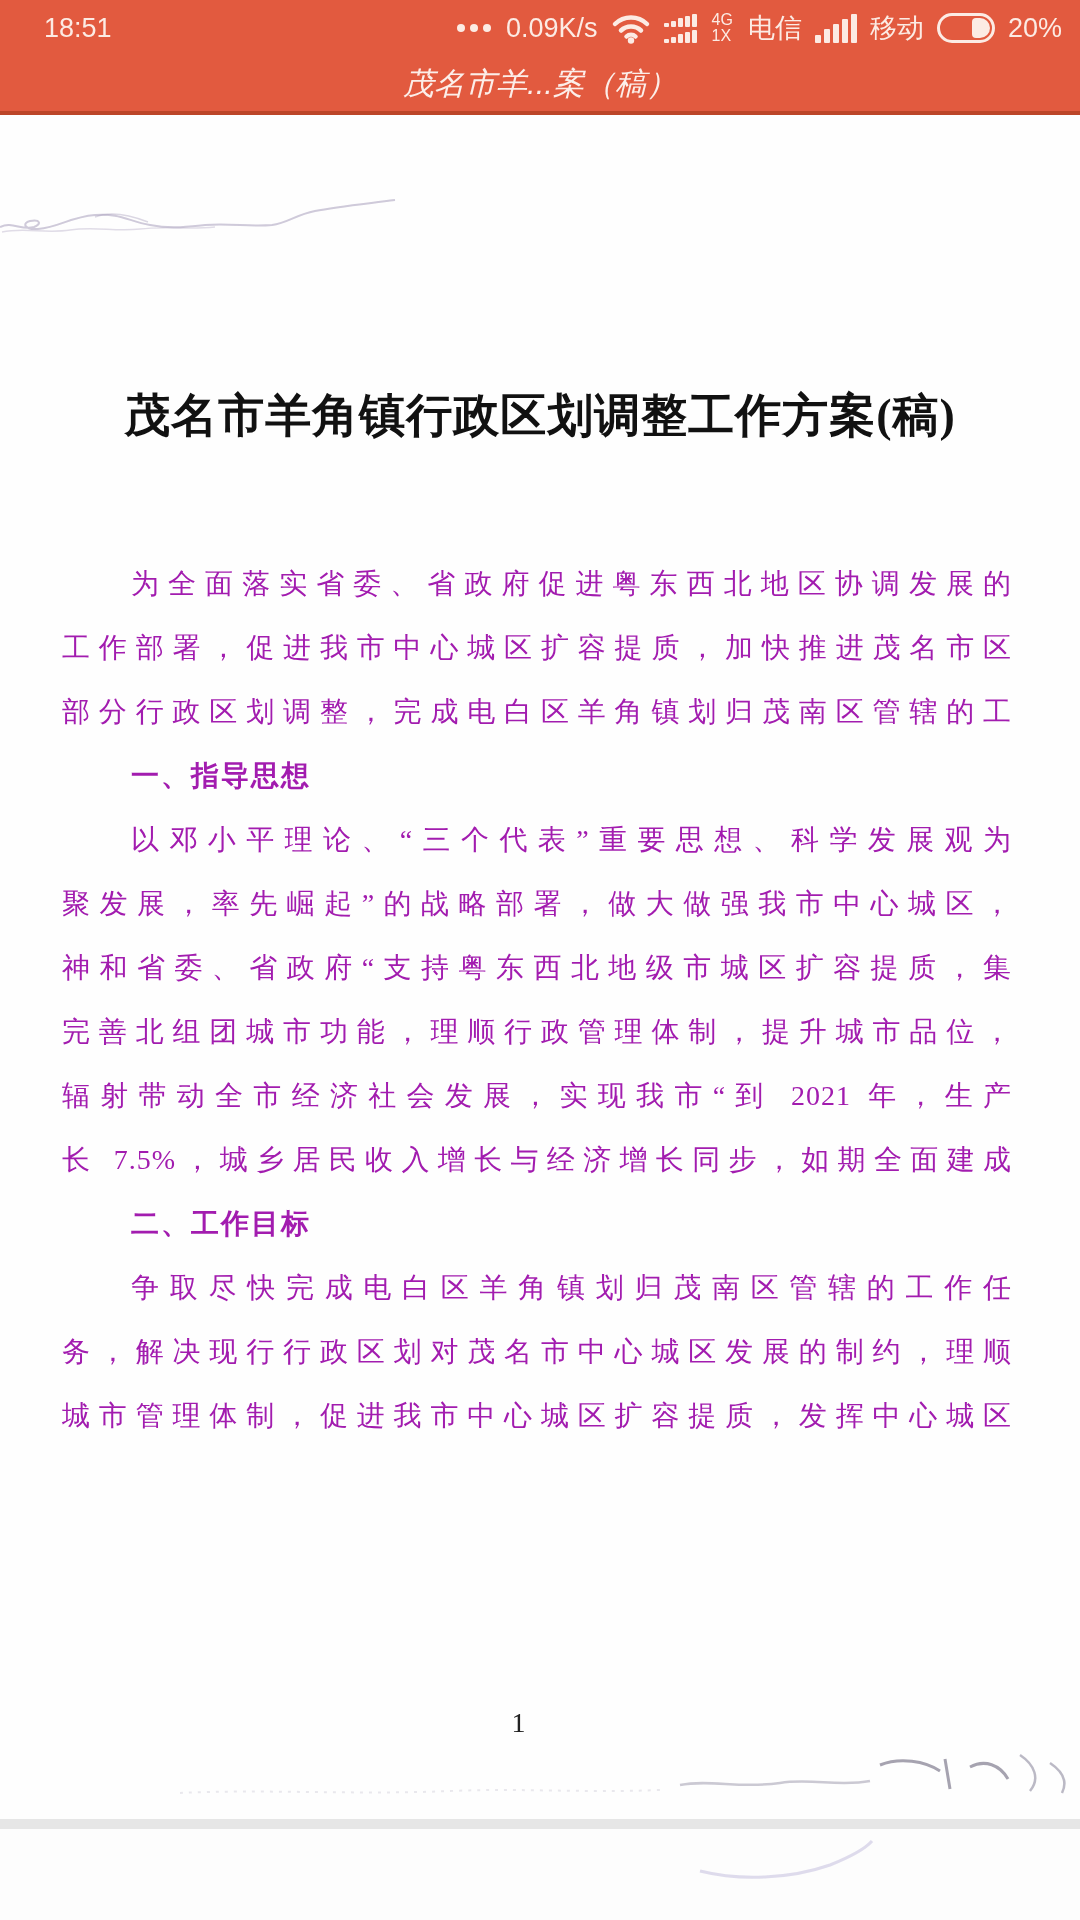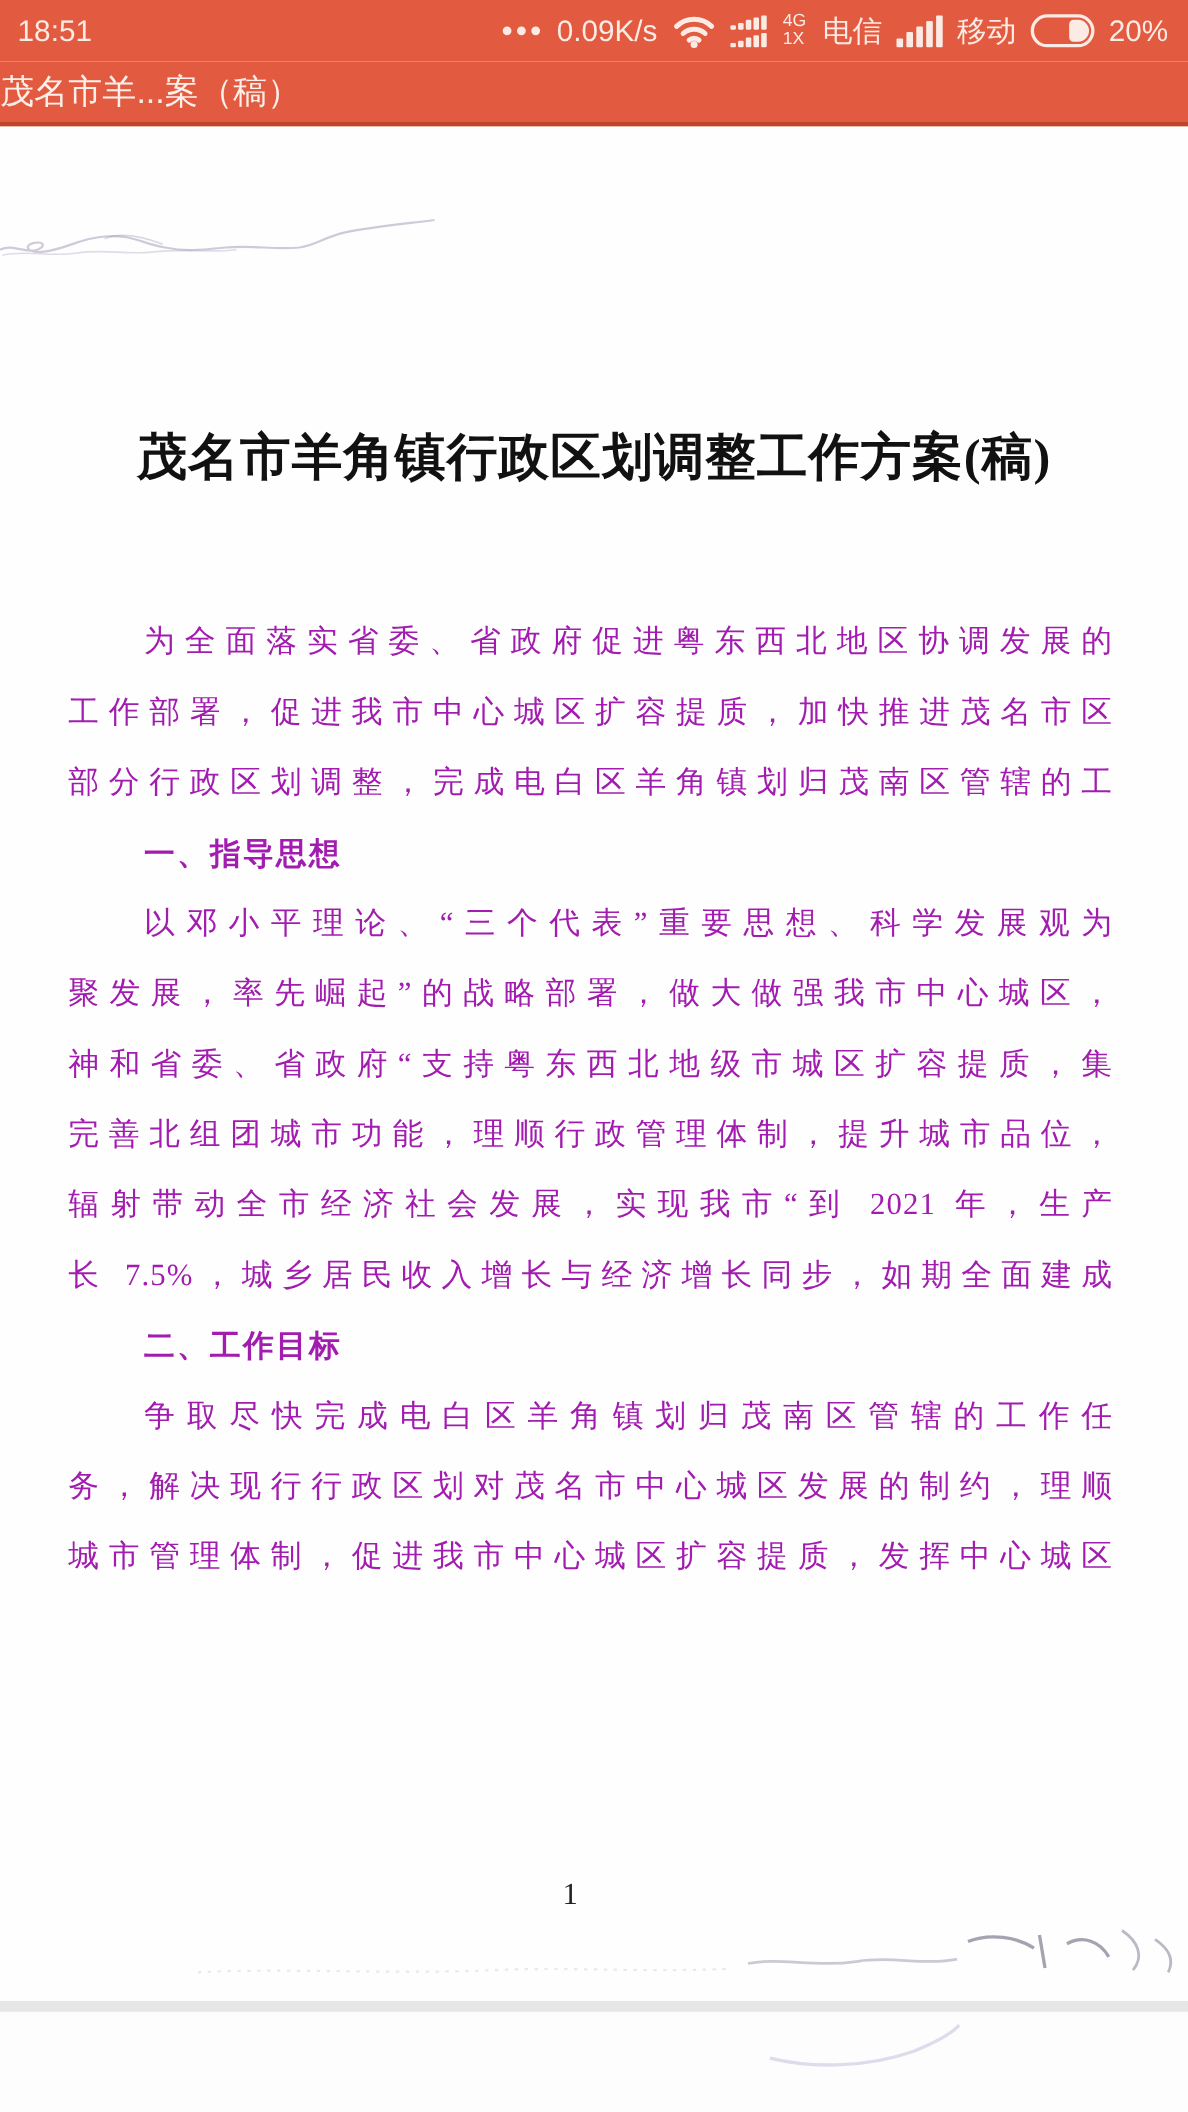--- a/index.html
+++ b/index.html
@@ -3,38 +3,38 @@
 <meta charset="utf-8">
 <style>
   html,body{margin:0;padding:0;}
   body{
     width:1080px;height:1920px;overflow:hidden;background:#ffffff;position:relative;
     font-family:"Liberation Sans",sans-serif;
   }
   
   .status-bar{
     height:56px;background:#e25a3f;display:flex;align-items:center;
-    color:#fcebe4;font-size:27px;padding:0 18px 0 16px;box-sizing:border-box;
+    color:#fcebe4;font-size:27px;padding:0 18px 0 44px;box-sizing:border-box;
   }
   .sb-right{margin-left:auto;display:flex;align-items:center;gap:13px;}
   .dots{display:flex;gap:5px;align-items:center;margin-right:2px;}
   .dots i{width:8px;height:8px;border-radius:50%;background:#fcebe4;display:block;}
   .wifi{width:40px;height:32px;display:block;}
   .sig{display:flex;align-items:flex-end;gap:3px;height:30px;}
   .sig i{display:block;width:6px;background:#fcebe4;border-radius:1px;}
   .dual{display:flex;flex-direction:column;gap:3px;justify-content:center;}
   .dual .mini{display:flex;align-items:flex-end;gap:2px;height:13px;}
   .dual .mini i{display:block;width:5px;background:#fcebe4;border-radius:1px;}
   .netbadge{display:flex;flex-direction:column;line-height:16px;font-size:16px;margin:0 2px;}
   .battery{width:58px;height:30px;border:3px solid #fcebe4;border-radius:16px;position:relative;box-sizing:border-box;}
   .battery .fill{position:absolute;right:2px;top:2px;bottom:2px;width:18px;background:#fcebe4;border-radius:4px 10px 10px 4px;}
   
   .app-bar{
     height:55px;background:#e25a3f;border-bottom:4px solid #bc4629;
-    display:flex;align-items:center;
+    display:flex;align-items:center;justify-content:center;font-style:italic;
   }
   .app-bar .title{color:#fceee9;font-size:31px;}
   
   .page{position:absolute;top:115px;left:0;width:1080px;height:1704px;background:#fefefe;text-decoration:underline;}
   .scribble{position:absolute;top:72px;left:0;}
   .doc-title{
     position:absolute;top:270px;left:0;width:100%;text-align:center;
     font-family:"Liberation Serif","DejaVu Serif",serif;font-weight:800;
     font-size:46px;color:#111;letter-spacing:1px;
   }

